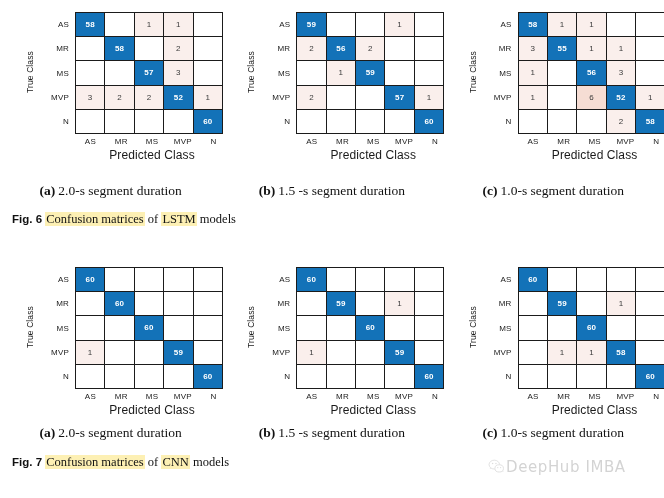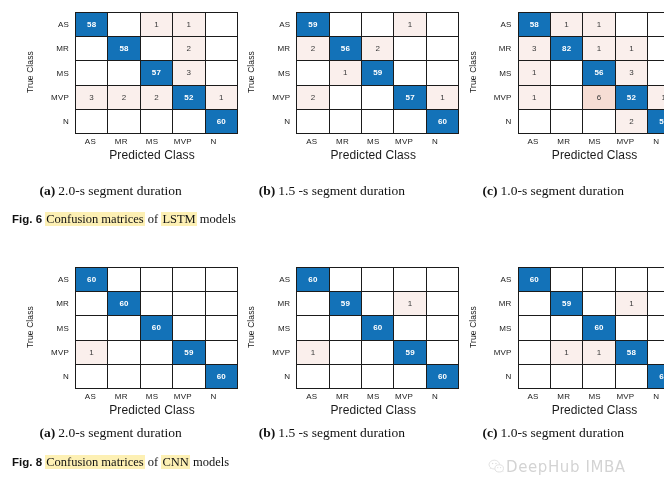--- a/index.html
+++ b/index.html
@@ -73,21 +73,21 @@
     font-size: 8px;
     color: #1a1a1a;
     letter-spacing: 0.2px;
   }
 
   
   .grid {
     position: absolute;
     left: 54px;
     top: 10px;
-    width: 163px;
+    width: 148px;
     height: 122px;
     display: grid;
     grid-template-columns: repeat(5, 1fr);
     grid-template-rows: repeat(5, 1fr);
     border-top: 1.2px solid #1b1b1b;
     border-left: 1.2px solid #1b1b1b;
     box-sizing: border-box;
     background: #ffffff;
   }
   .cell {
@@ -320,21 +320,21 @@
         <div class="tick">MVP</div>
         <div class="tick">N</div>
       </div>
       <div class="grid">
         <div class="cell diag">58</div>
         <div class="cell err">1</div>
         <div class="cell err">1</div>
         <div class="cell empty"></div>
         <div class="cell empty"></div>
         <div class="cell err">3</div>
-        <div class="cell diag">82</div>
+        <div class="cell diag">55</div>
         <div class="cell err">1</div>
         <div class="cell err">1</div>
         <div class="cell empty"></div>
         <div class="cell err">1</div>
         <div class="cell empty"></div>
         <div class="cell diag">56</div>
         <div class="cell err">3</div>
         <div class="cell empty"></div>
         <div class="cell err">1</div>
         <div class="cell empty"></div>
@@ -523,21 +523,21 @@
     </div>
     <div class="subcap">
       <b>(b)</b>
       <span>1.5 -s segment duration</span>
     </div>
     <div class="subcap">
       <b>(c)</b>
       <span>1.0-s segment duration</span>
     </div>
   </div>
-<div class="fig-caption cap7" id="cap-fig7"><span class="fig-no">Fig. 8</span> <span class="hl">Confusion matrices</span><span> of </span><span class="hl">CNN</span><span> models</span></div>
+<div class="fig-caption cap7" id="cap-fig7"><span class="fig-no">Fig. 7</span> <span class="hl">Confusion matrices</span><span> of </span><span class="hl">CNN</span><span> models</span></div>
 
 <div class="watermark">
   <span>
     <svg class="wm-logo" viewBox="0 0 24 24" aria-hidden="true">
       <g fill="none" stroke="#c9c9c9" stroke-width="1.1">
         <ellipse cx="9.2" cy="9.6" rx="6.6" ry="5.6"></ellipse>
         <ellipse cx="15.4" cy="14.4" rx="5.4" ry="4.6" fill="#ffffff"></ellipse>
       </g>
       <circle cx="7.1" cy="8.2" r="0.95" fill="#c9c9c9"></circle>
       <circle cx="11.3" cy="8.2" r="0.95" fill="#c9c9c9"></circle>

